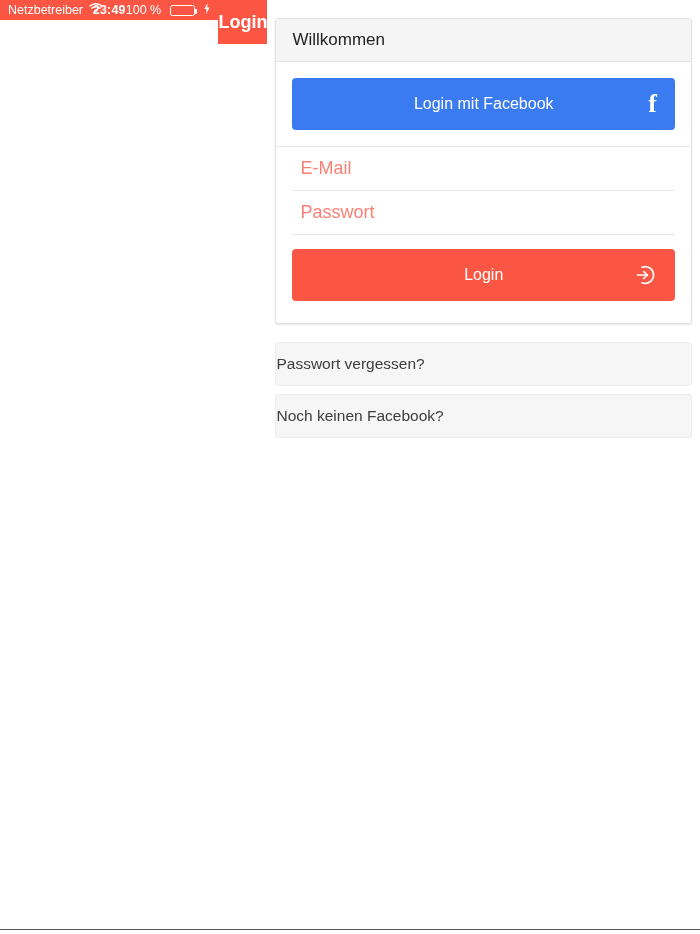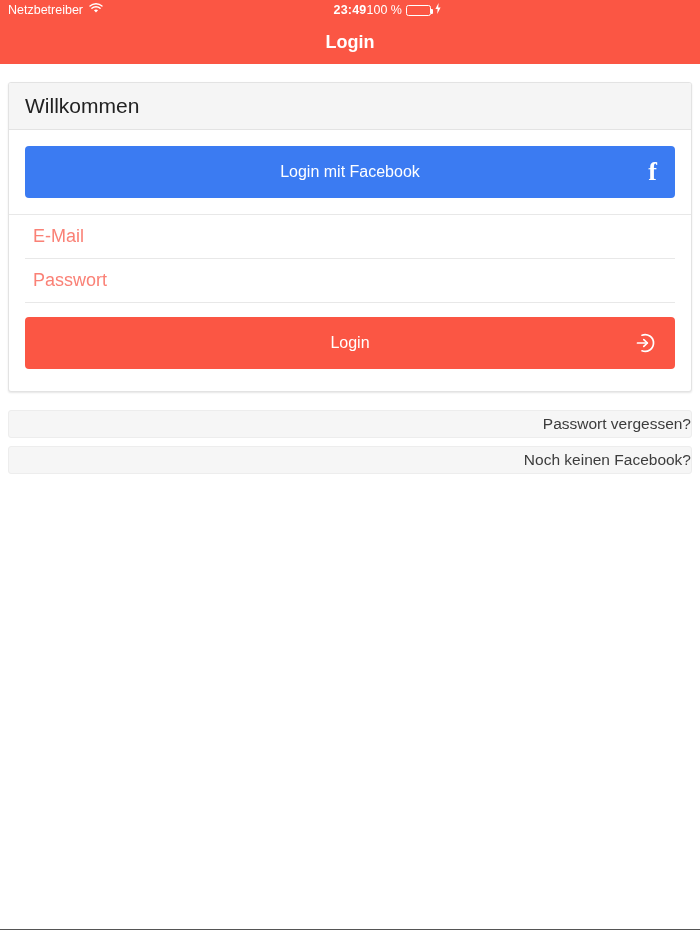--- a/index.html
+++ b/index.html
@@ -11,21 +11,21 @@
     font-family: "Liberation Sans", sans-serif;
     overflow: hidden;
   }
 
   .screen {
     position: relative;
     width: 700px;
     height: 934px;
     background: #ffffff;
     display: flex;
-    flex-direction: column;
+    flex-direction: row;
   }
 
   
   .status-bar {
     height: 20px;
     background: #FB5644;
     display: flex;
     align-items: center;
     padding: 0 8px;
     color: #ffffff;
@@ -43,21 +43,21 @@
   .wifi-icon { display: block; }
   .status-center {
     flex: 0 0 auto;
     font-weight: bold;
     font-size: 12.5px;
     letter-spacing: 0.2px;
   }
   .status-right {
     display: flex;
     align-items: center;
-    justify-content: flex-start;
+    justify-content: space-between;
     gap: 4px;
     flex: 1 1 0;
     min-width: 0;
   }
   .battery-pct { font-size: 12.5px; white-space: nowrap; }
   .battery-shell {
     position: relative;
     width: 25px;
     height: 11px;
     border: 1px solid #ffffff;
@@ -113,21 +113,21 @@
     box-shadow: 0 1px 2px rgba(0,0,0,0.10);
     overflow: hidden;
   }
 
   .card-header {
     background: #F5F5F5;
     border-bottom: 1px solid #E3E3E3;
     padding: 11px 16px;
   }
   .card-header-title {
-    font-size: 21px;
+    font-size: 17px;
     color: #222222;
   }
 
   .card-section {
     padding: 16px;
   }
   .card-section + .card-section {
     border-top: 1px solid #E8E8E8;
   }
 
@@ -191,22 +191,22 @@
     opacity: 1;
   }
 
   .login-btn-wrap { padding: 14px 16px 22px 16px; }
 
   
   .link-rows { margin-top: 18px; }
   .link-row {
     display: flex;
     align-items: center;
-    justify-content: flex-end;
-    height: 28px;
+    justify-content: flex-start;
+    height: 44px;
     background: #F6F6F6;
     border: 1px solid #EDEDED;
     border-radius: 3px;
     cursor: pointer;
   }
   .link-row + .link-row { margin-top: 8px; }
   .link-row-label {
     font-size: 15.5px;
     color: #3C3C3C;
   }

